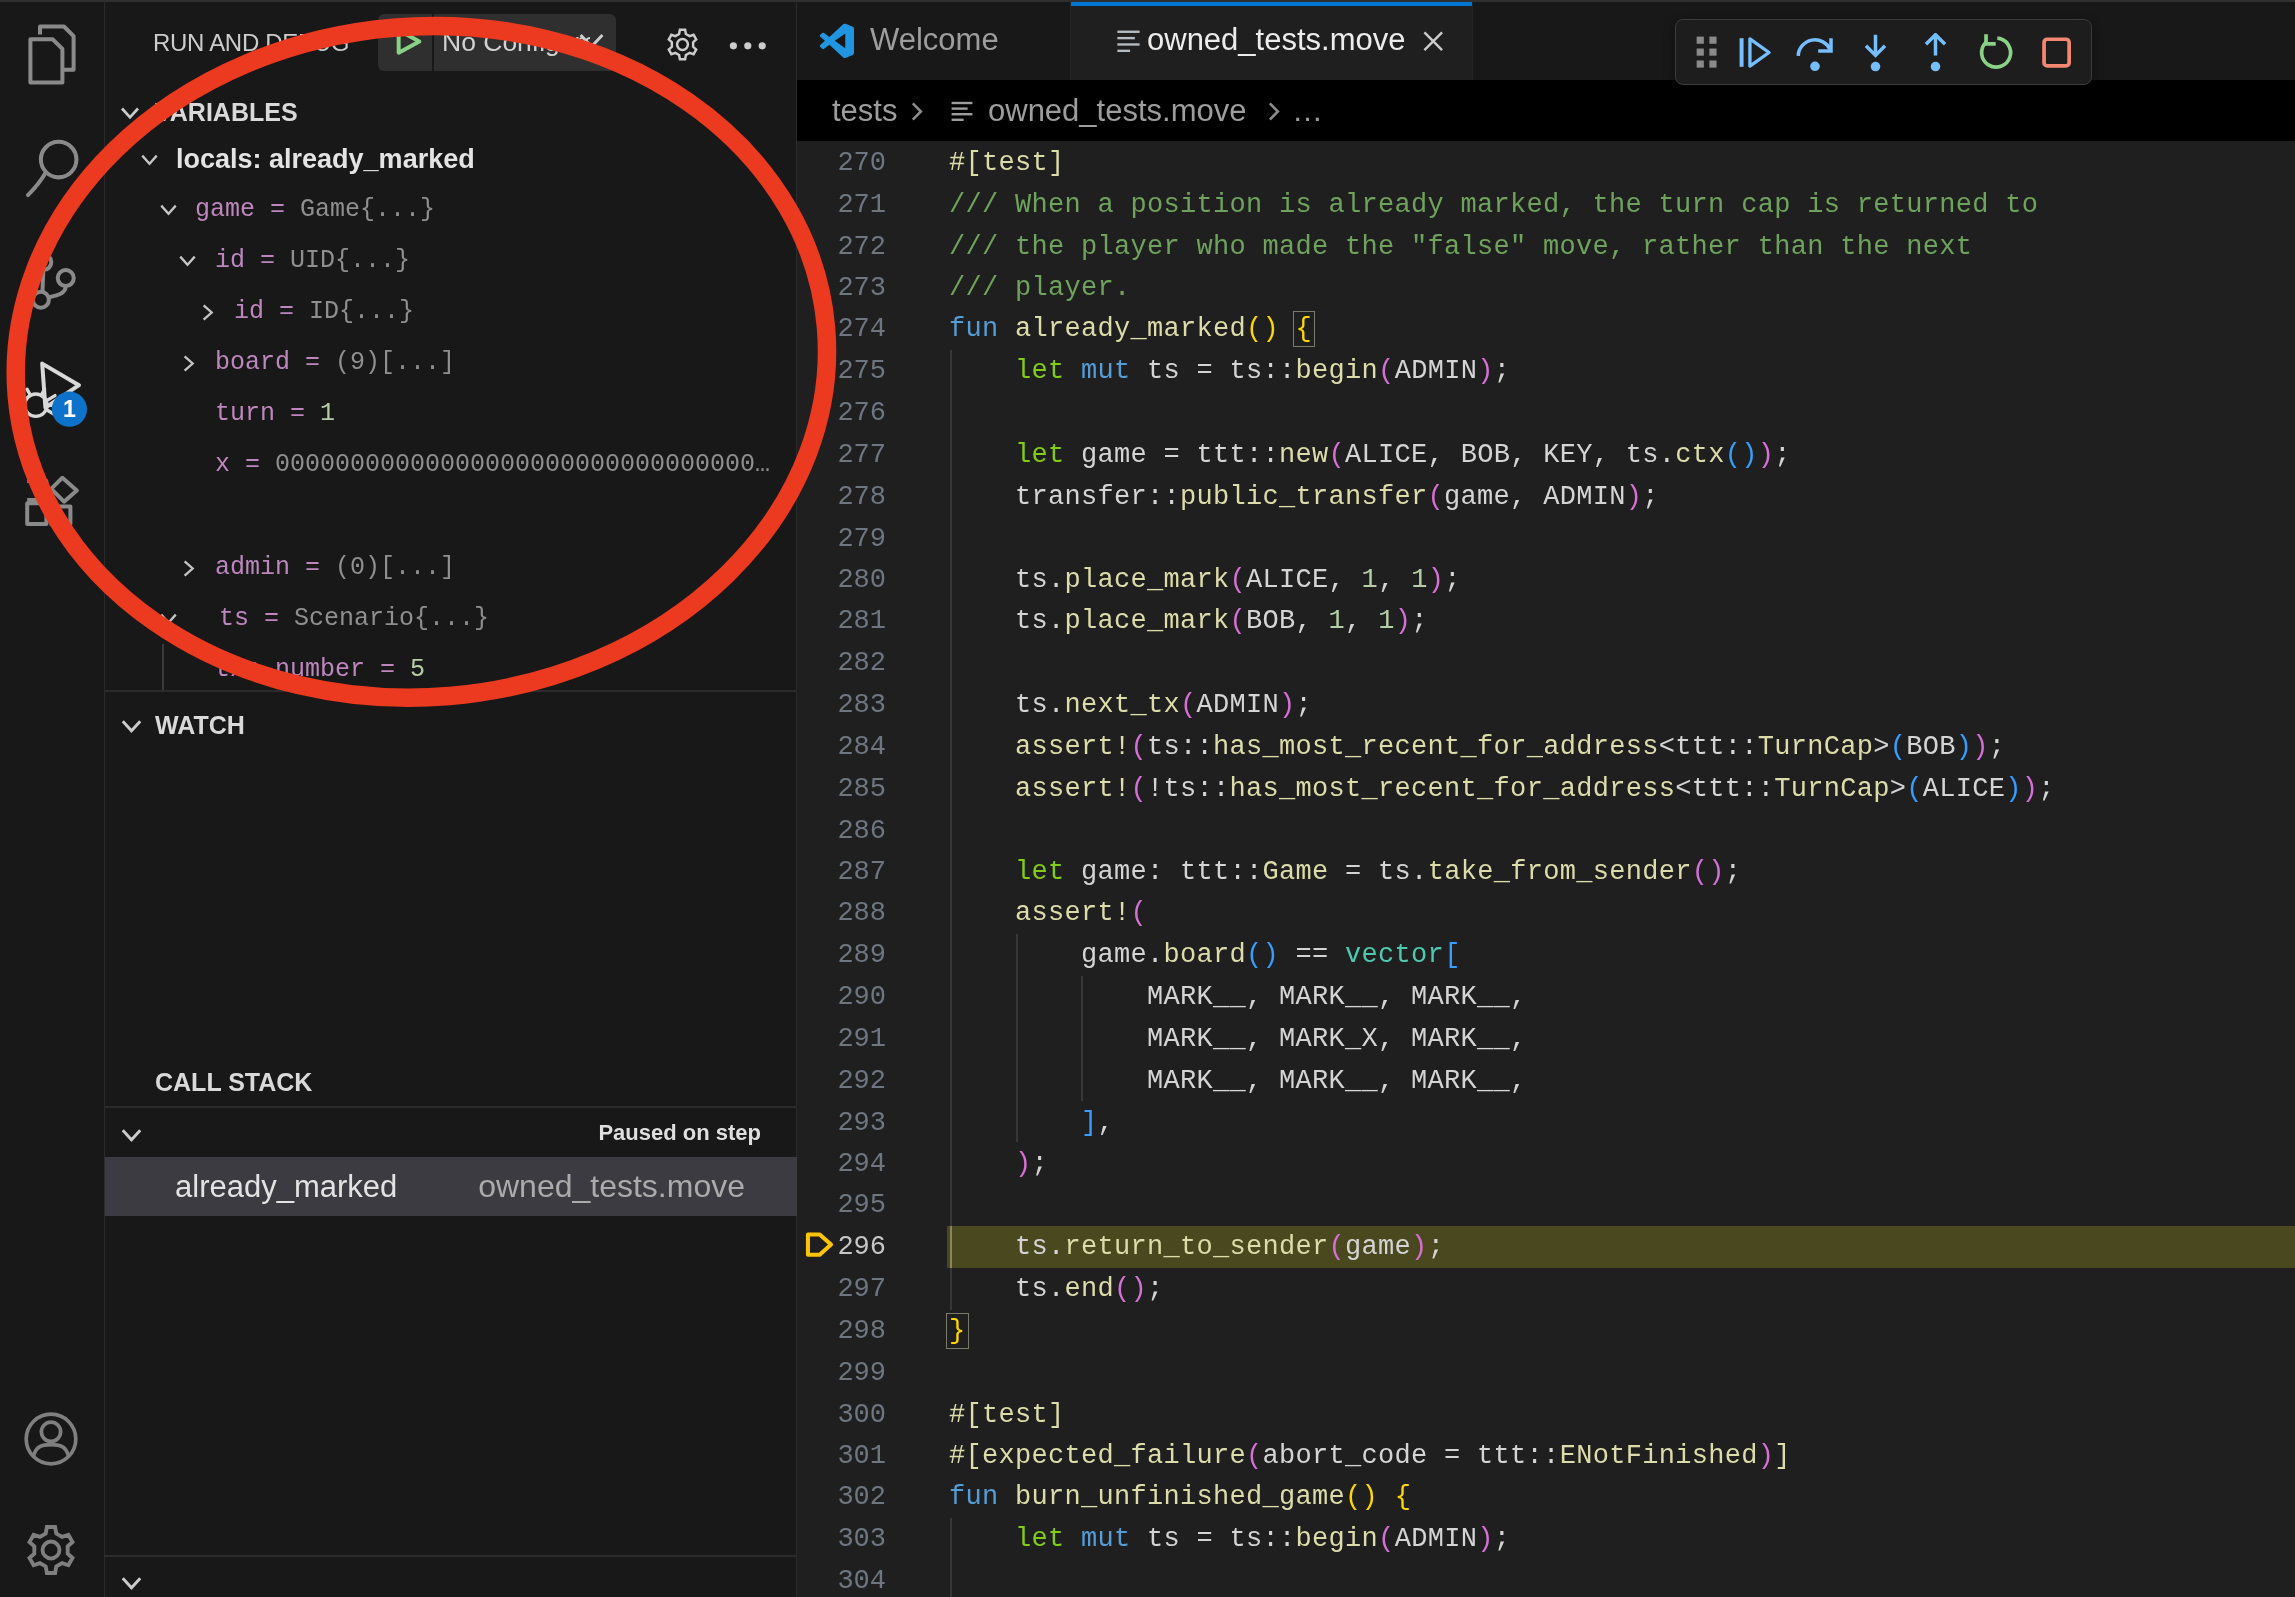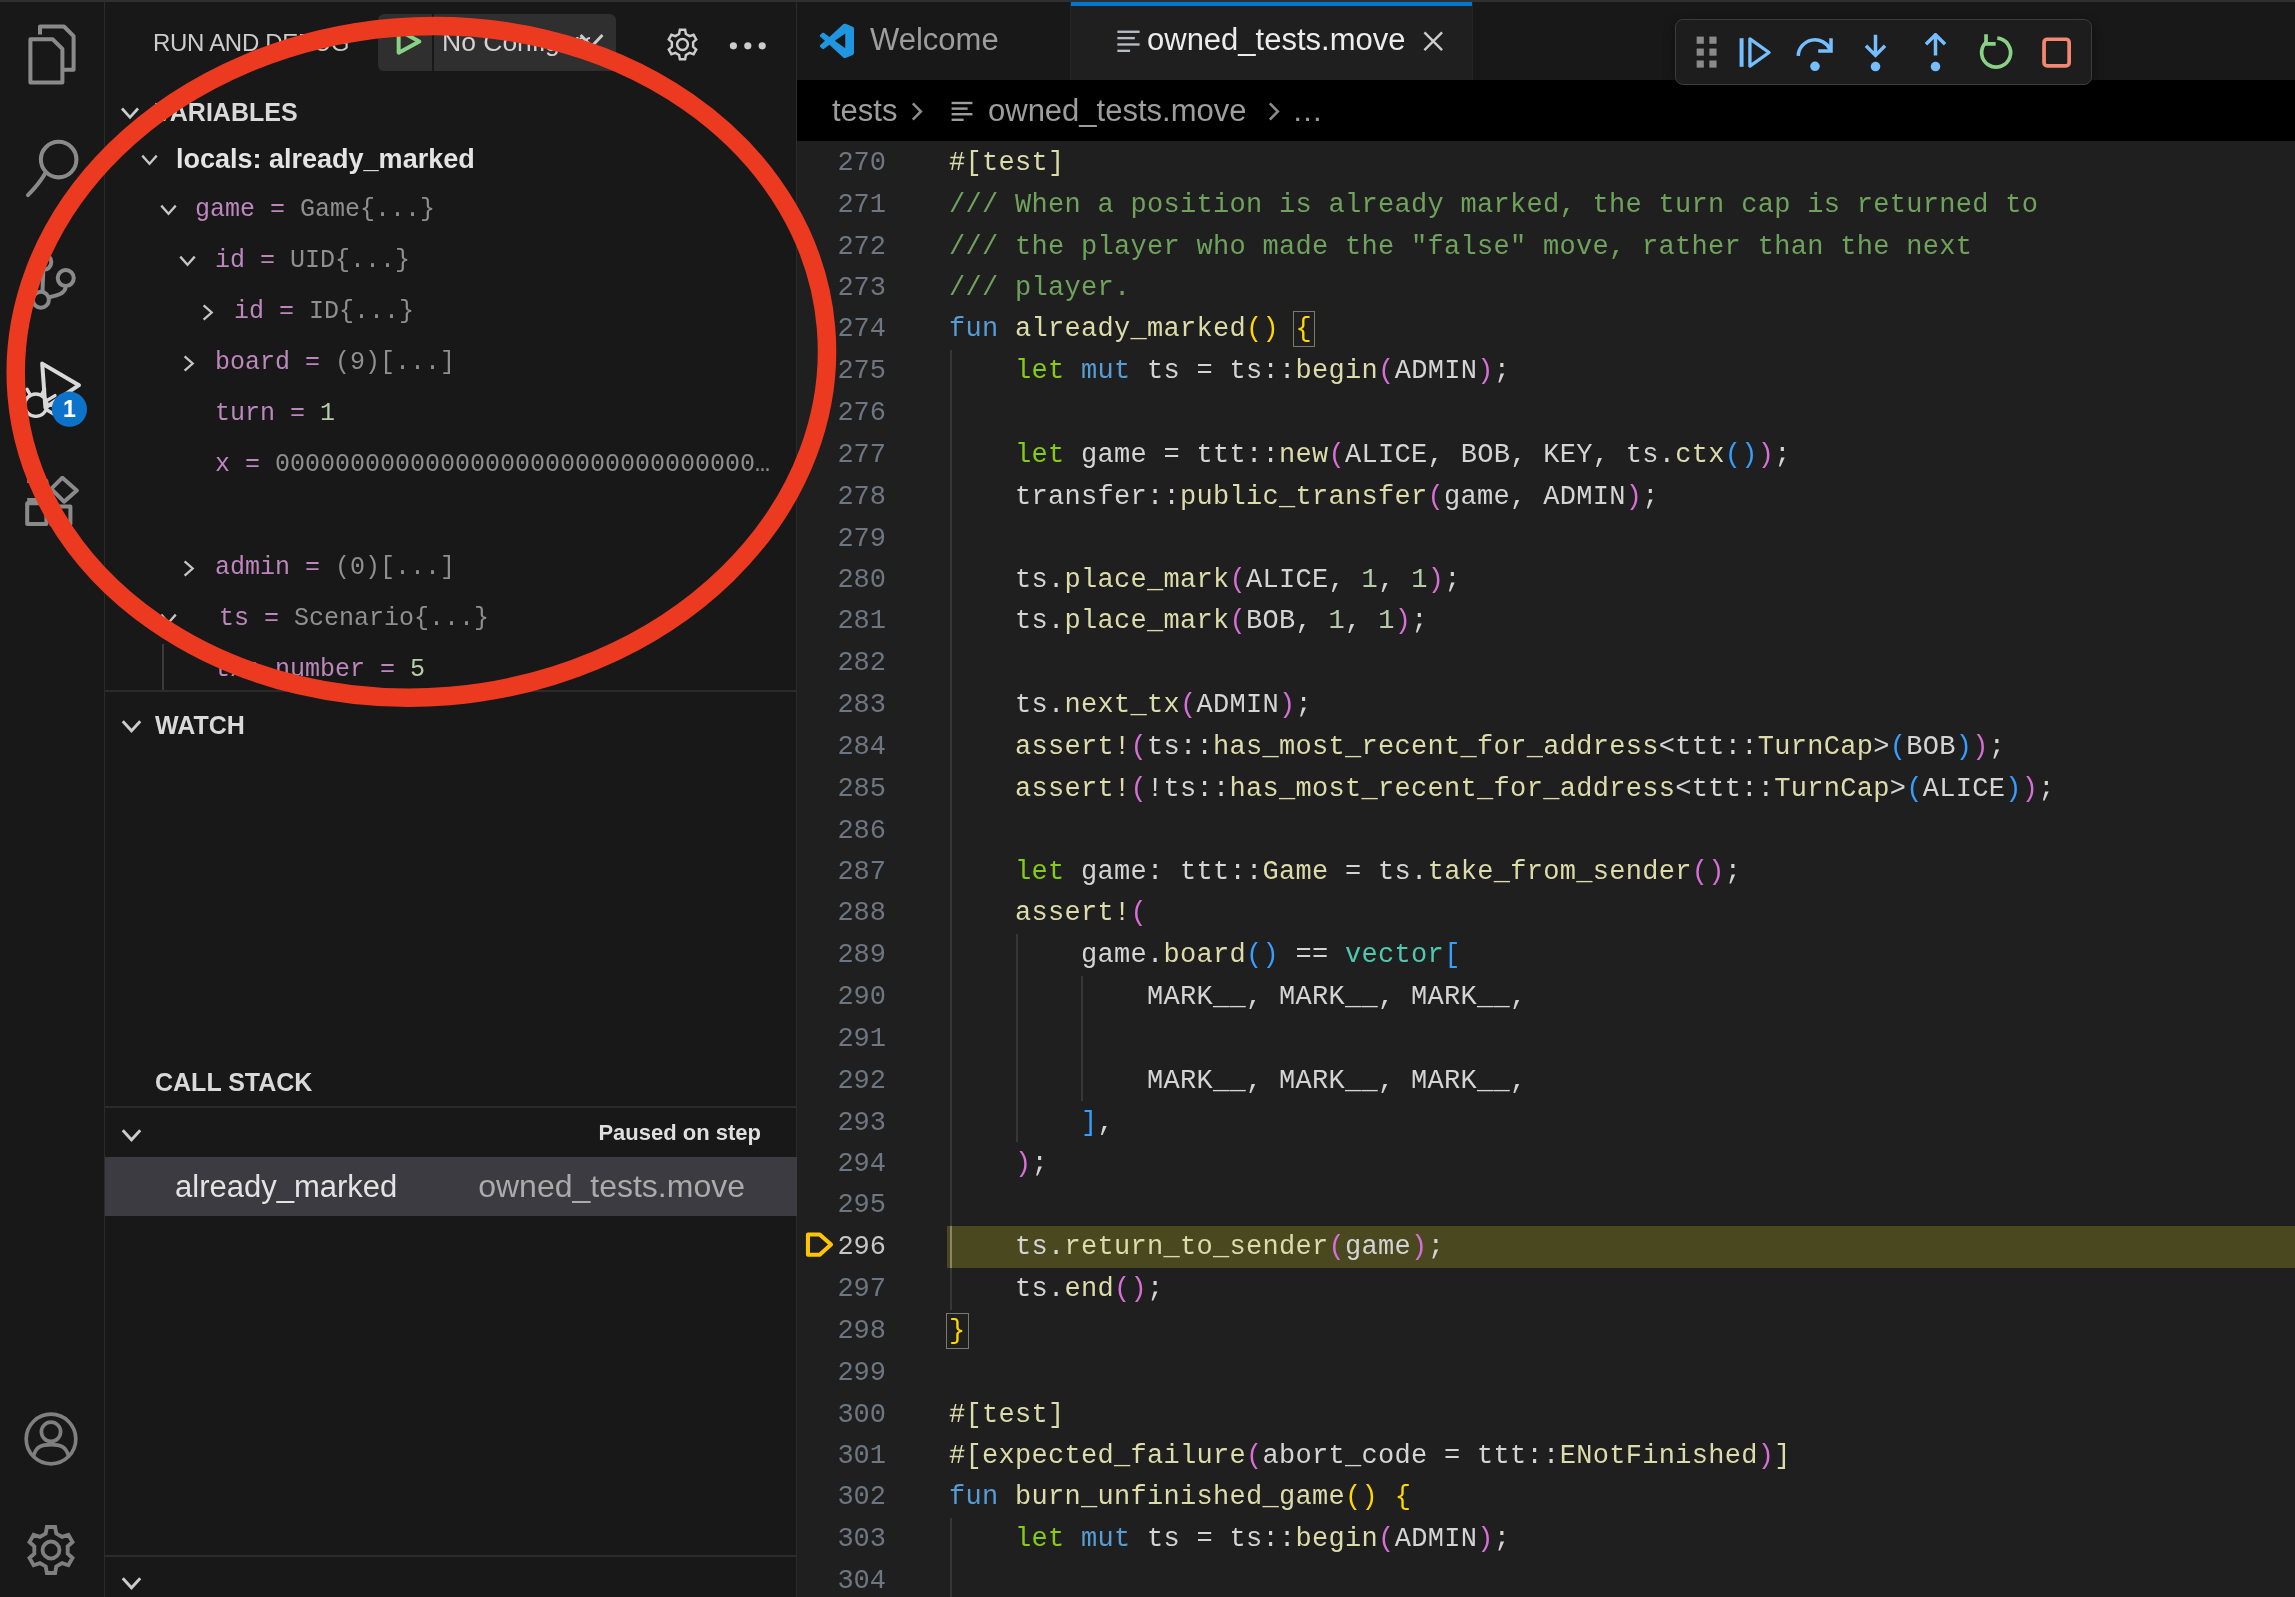--- a/index.html
+++ b/index.html
@@ -298,20 +298,21 @@
   <div class="cl" style="top:334px;">    transfer::<span class="k">public_transfer</span><span class="m">(</span>game, ADMIN<span class="m">)</span>;</div>
   <div class="cl" style="top:417px;">    ts.<span class="k">place_mark</span><span class="m">(</span>ALICE, <span class="n">1</span>, <span class="n">1</span><span class="m">)</span>;</div>
   <div class="cl" style="top:458px;">    ts.<span class="k">place_mark</span><span class="m">(</span>BOB, <span class="n">1</span>, <span class="n">1</span><span class="m">)</span>;</div>
   <div class="cl" style="top:542px;">    ts.<span class="k">next_tx</span><span class="m">(</span>ADMIN<span class="m">)</span>;</div>
   <div class="cl" style="top:626px;">    <span class="k">assert!</span><span class="m">(</span>!ts::<span class="k">has_most_recent_for_address</span>&lt;ttt::<span class="k">TurnCap</span>&gt;<span class="l">(</span>ALICE<span class="l">)</span><span class="m">)</span>;</div>
   <div class="cl" style="top:584px;">    <span class="k">assert!</span><span class="m">(</span>ts::<span class="k">has_most_recent_for_address</span>&lt;ttt::<span class="k">TurnCap</span>&gt;<span class="l">(</span>BOB<span class="l">)</span><span class="m">)</span>;</div>
   <div class="cl" style="top:709px;">    <span class="p">let</span> game: ttt::<span class="k">Game</span> = ts.<span class="k">take_from_sender</span><span class="m">()</span>;</div>
   <div class="cl" style="top:750px;">    <span class="k">assert!</span><span class="m">(</span></div>
   <div class="cl" style="top:792px;">        game.<span class="k">board</span><span class="l">()</span> == <span class="t">vector</span><span class="l">[</span></div>
   <div class="cl" style="top:834px;">            MARK__, MARK__, MARK__,</div>
+  <div class="cl" style="top:876px;">            MARK__, MARK_X, MARK__,</div>
   <div class="cl" style="top:918px;">            MARK__, MARK__, MARK__,</div>
   <div class="cl" style="top:960px;">        <span class="l">]</span>,</div>
   <div class="cl" style="top:1001px;">    <span class="m">)</span>;</div>
   <div class="cl" style="top:1084px;">    ts.<span class="k">return_to_sender</span><span class="m">(</span>game<span class="m">)</span>;</div>
   <div class="cl" style="top:1126px;">    ts.<span class="k">end</span><span class="m">()</span>;</div>
   <div class="cl" style="top:1168px;"><span class="g" style="outline:1.6px solid #7a7a6a; outline-offset:2.4px;">}</span></div>
   <div class="cl" style="top:1252px;"><span class="k">#[test]</span></div>
   <div class="cl" style="top:1293px;"><span class="k">#[expected_failure</span><span class="m">(</span>abort_code = ttt::<span class="k">ENotFinished</span><span class="m">)</span><span class="k">]</span></div>
   <div class="cl" style="top:1334px;"><span class="b">fun</span> <span class="k">burn_unfinished_game</span><span class="g">()</span> <span class="g">{</span></div>
   <div class="cl" style="top:1376px;">    <span class="p">let</span> <span class="b">mut</span> ts = ts::<span class="k">begin</span><span class="m">(</span>ADMIN<span class="m">)</span>;</div>

